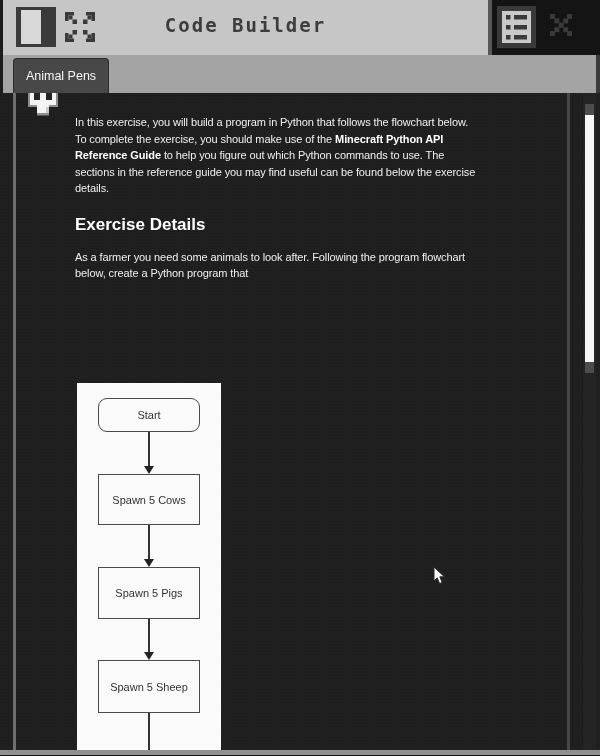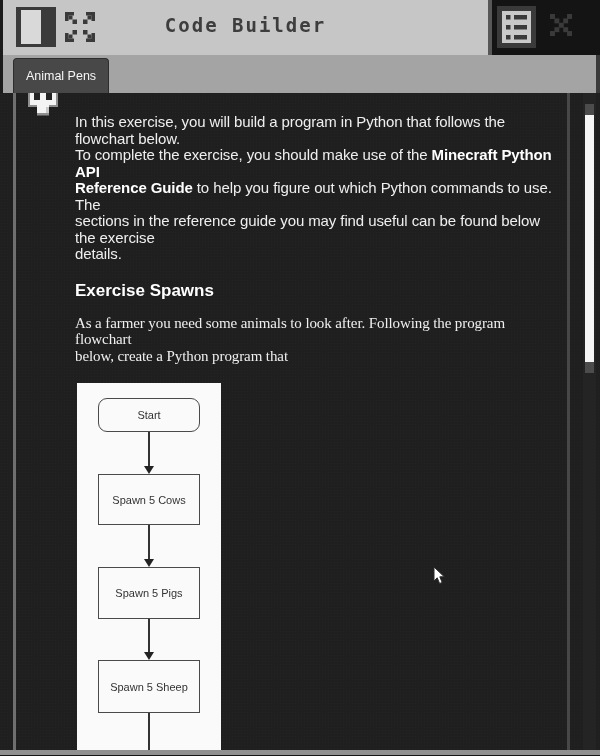--- a/index.html
+++ b/index.html
@@ -54,26 +54,26 @@
   .scroll-thumb      { position:absolute; left:2px; top:22px;  width:9px; height:247px; background:#f6f6f6; cursor:pointer; }
   .scroll-cap-bottom { position:absolute; left:2px; top:269px; width:9px; height:11px; background:#4c4c4c; }
 
   .agent-icon { position:absolute; left:28px; top:0px; width:30px; height:23px; }
 
   .text-col { position:absolute; left:75px; top:21px; width:478px; }
   .text-col h1 {
     font-size:17px; font-weight:bold; color:#ffffff; line-height:21px; margin-bottom:14px;
   }
   .text-col p {
-    font-size:15px; line-height:16.5px; color:#efefef; white-space:pre-line;
+    font-size:11px; line-height:16.5px; color:#efefef; white-space:pre-line;
     letter-spacing:-0.1px;
   }
   .text-col p b { color:#ffffff; }
   .h2 { margin-top:17px; }
-  .p2 { margin-top:12px;font-family:Liberation Serif, serif; }
+  .p2 { margin-top:12px; }
   ul.bullets { margin:9px 0 0 25px; }
   ul.bullets li { font-size:13px; line-height:17px; color:#efefef; }
 
   
   .flow-panel {
     position:absolute; left:77px; top:290px; width:144px; height:367px;
     background:#fafafa;
   }
   .flow-node {
     position:absolute; left:21px; width:102px;
@@ -186,21 +186,21 @@
       <rect x="9" y="20" width="12" height="2.5" fill="#8f8f8f"></rect>
       <rect x="18" y="14" width="3" height="6" fill="#c9c9c9"></rect>
     </svg>
 
     <div class="text-col">
       <p class="p1"><span>In this exercise, you will build a program in Python that follows the flowchart below.
 To complete the exercise, you should make use of the </span><b>Minecraft Python API
 Reference Guide</b><span> to help you figure out which Python commands to use. The
 sections in the reference guide you may find useful can be found below the exercise
 details.</span></p>
-      <h1 class="h2">Exercise Spawns</h1>
+      <h1 class="h2">Exercise Details</h1>
       <p class="p2">As a farmer you need some animals to look after. Following the program flowchart
 below, create a Python program that</p>
     </div>
 
     <div class="flow-panel">
       <div class="flow-node node-start">
         <span>Start</span>
       </div>
       <div class="flow-line line-1"></div>
       <div class="arrow-head head-1"></div>

